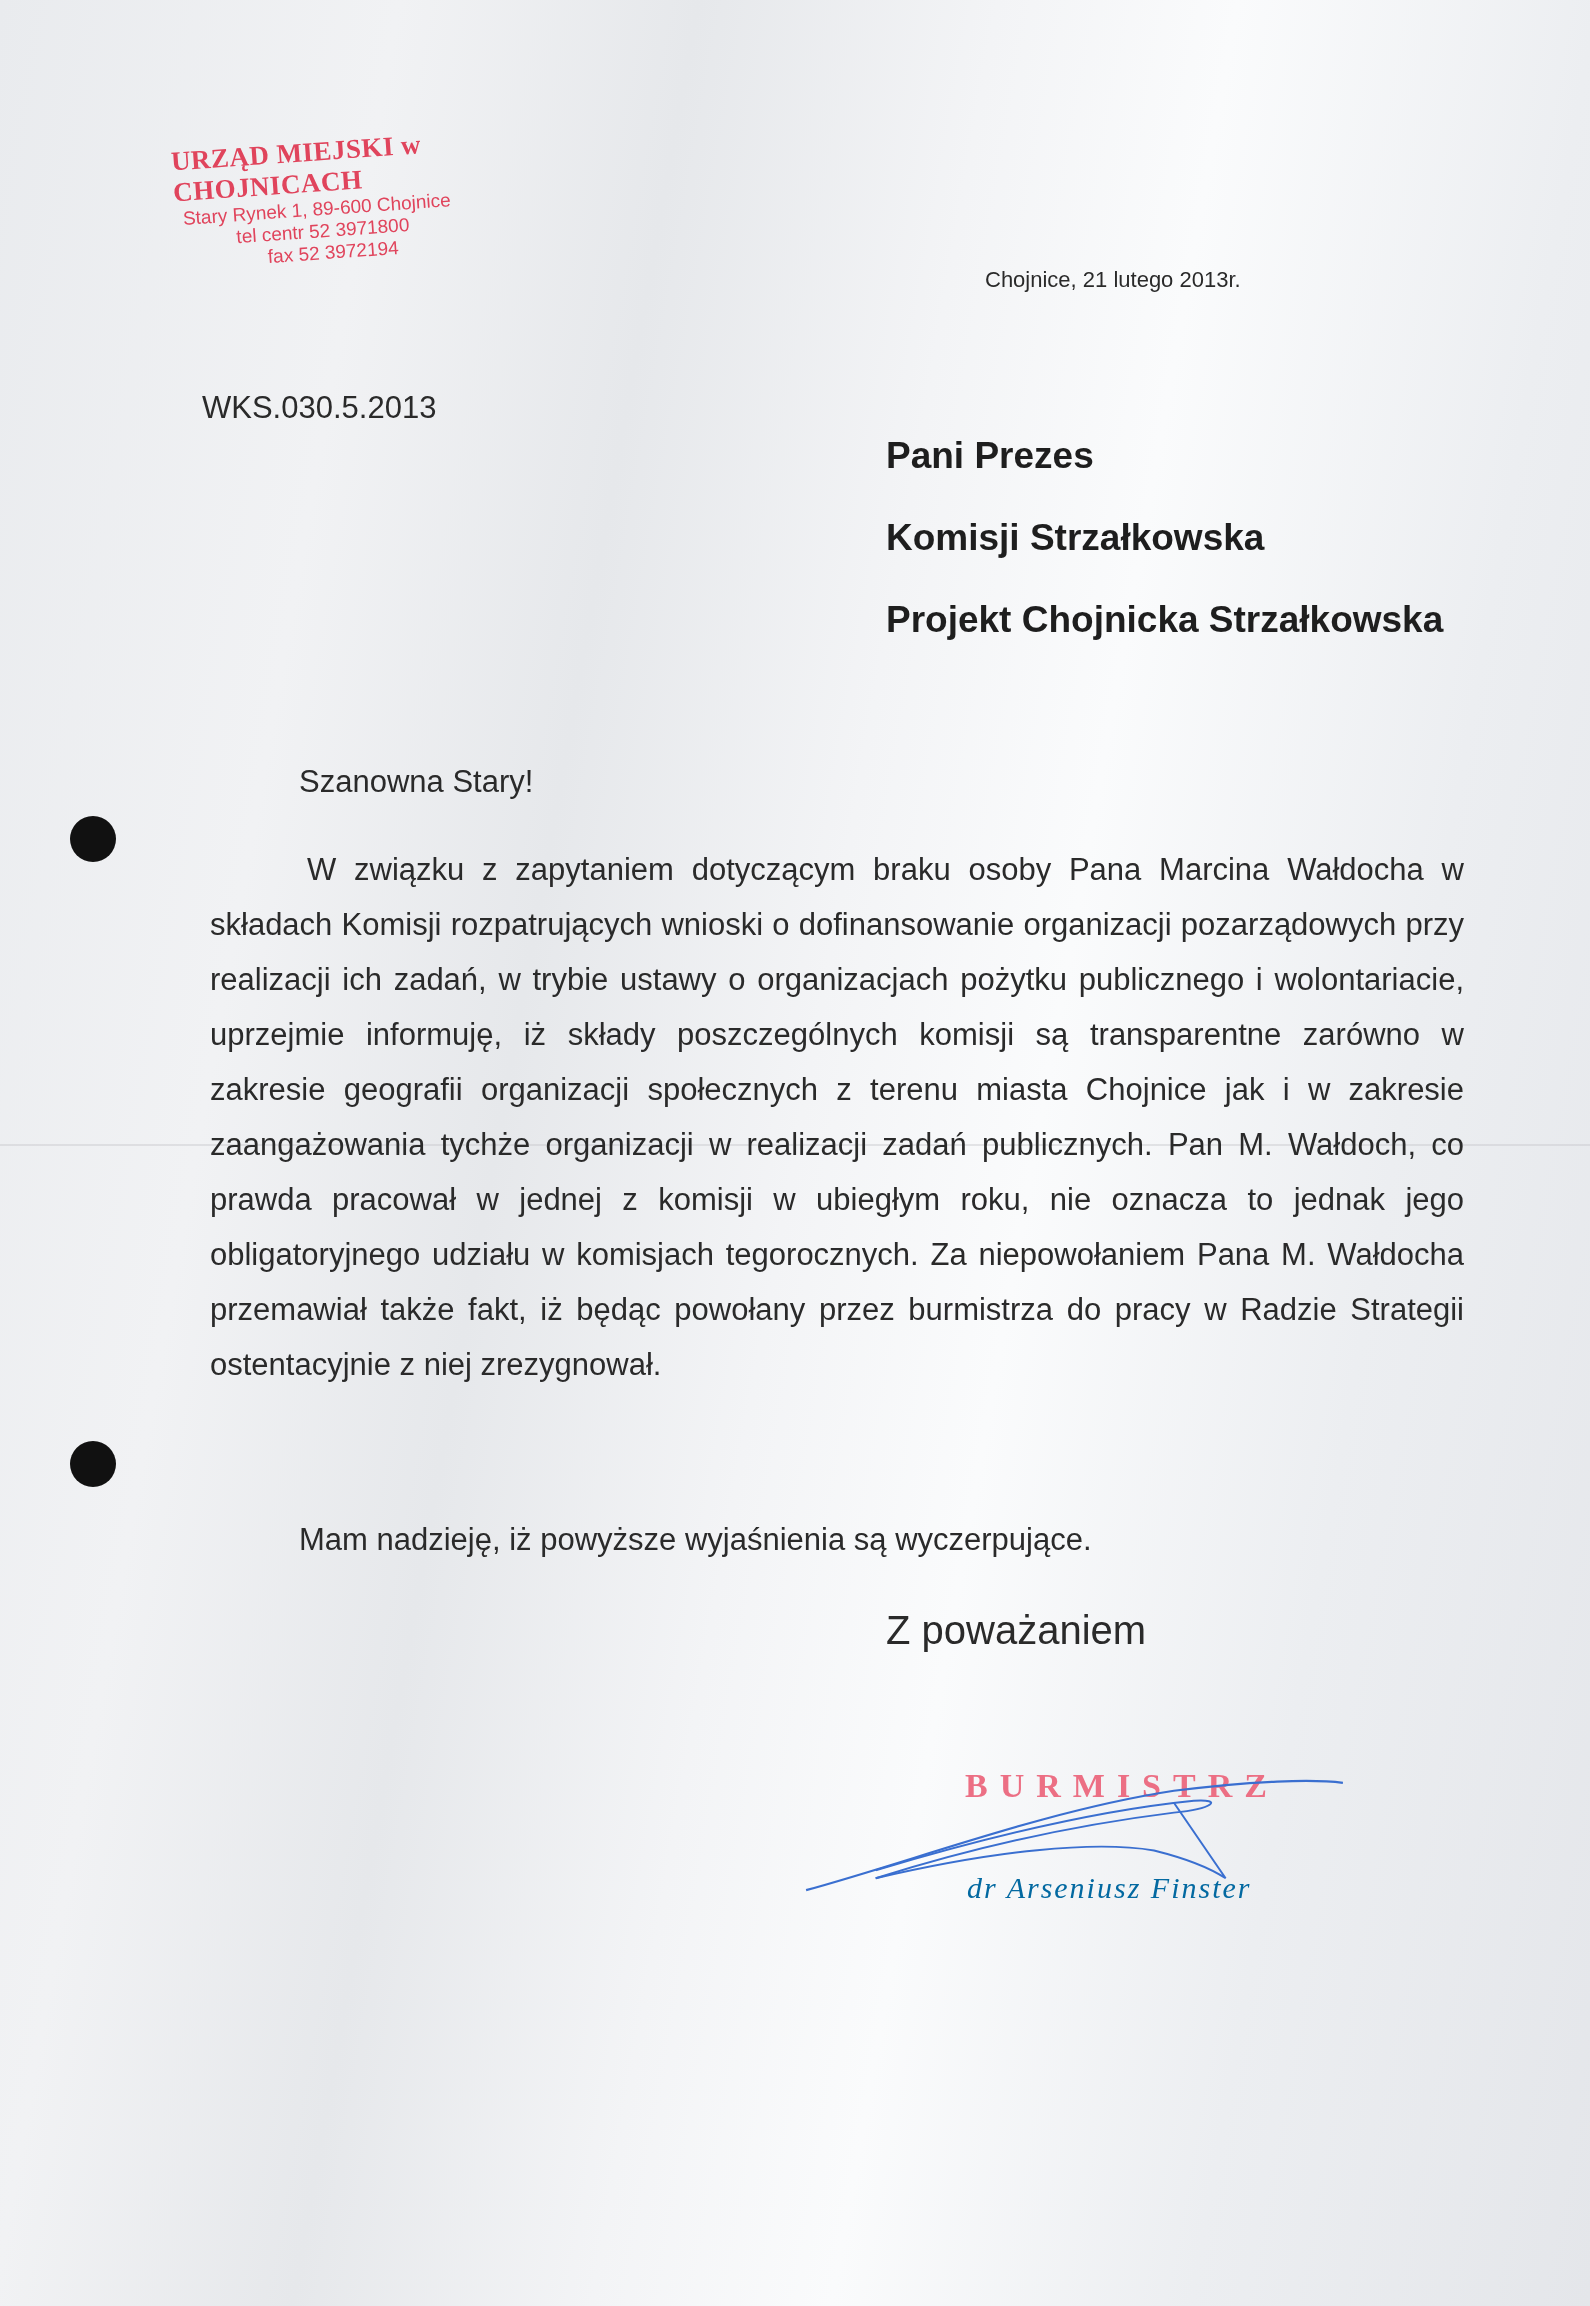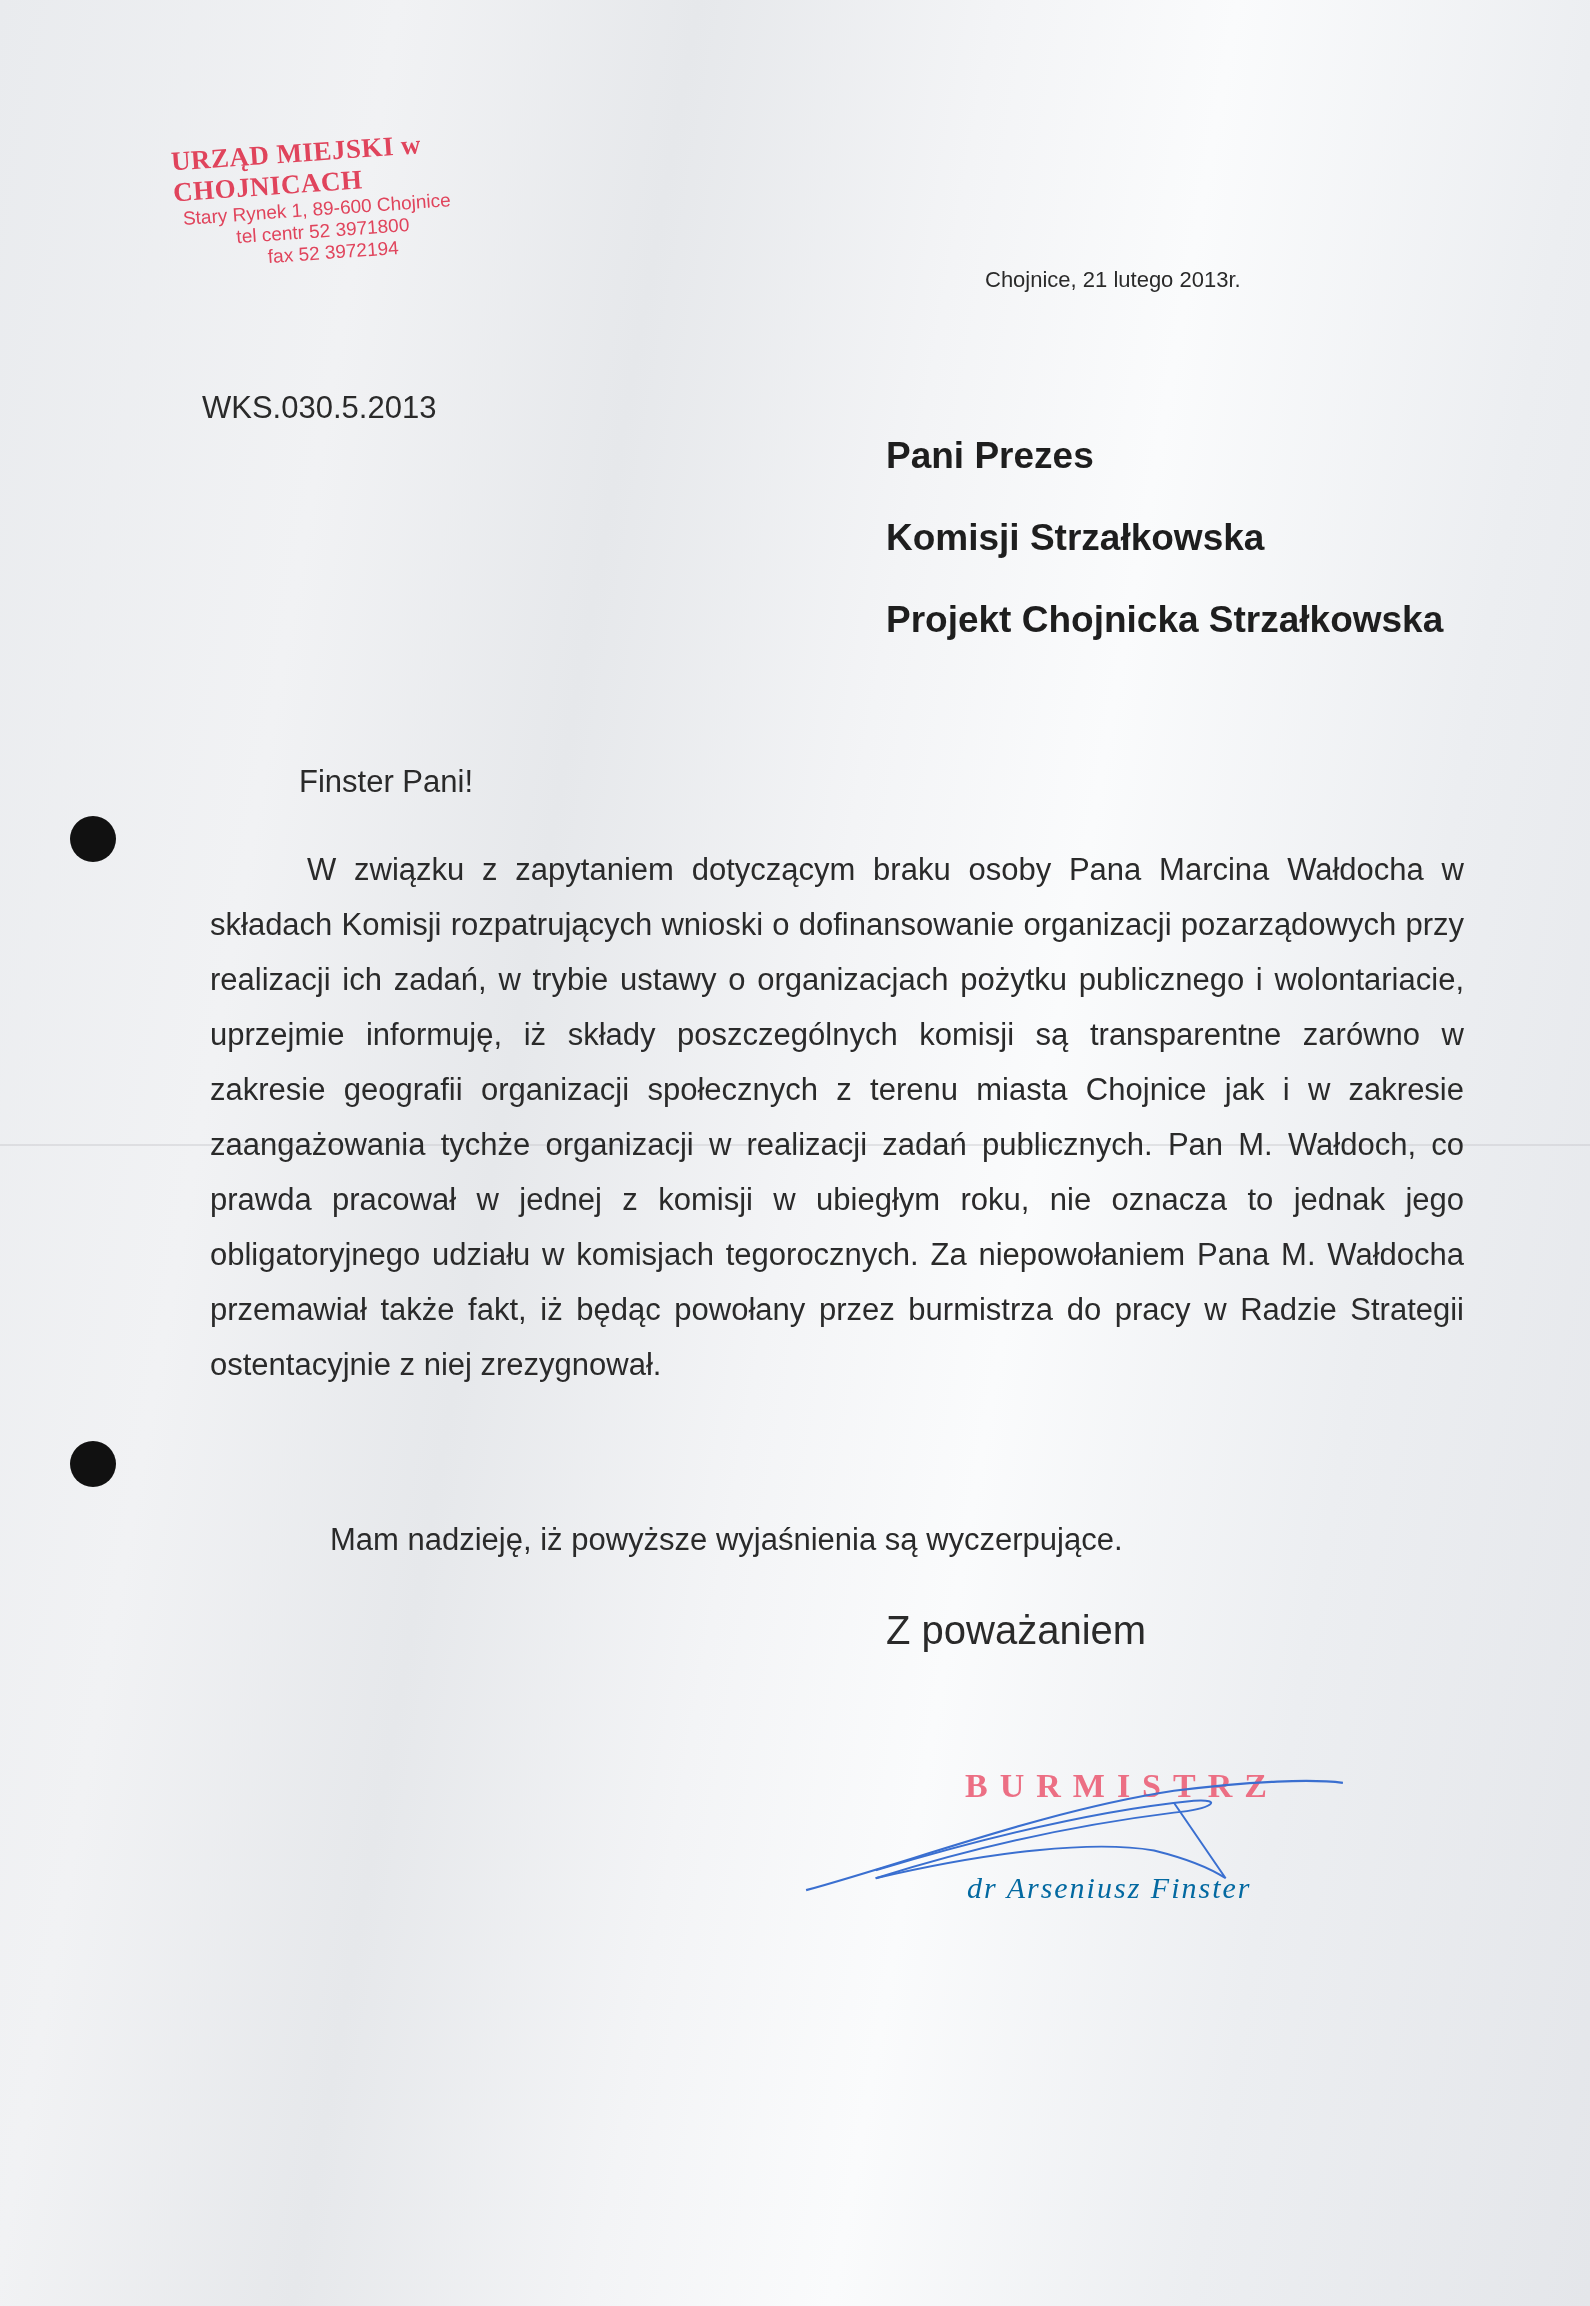--- a/index.html
+++ b/index.html
@@ -15,21 +15,21 @@
   .stamp .l1 { font-size: 27px; font-weight: bold; letter-spacing: 0.5px; }
   .stamp .ln { font-family: "Liberation Sans", sans-serif; font-size: 19px; padding-left: 40px; line-height: 22px; }
   .stamp .ln.a { padding-left: 8px; }
   .stamp .ln.b { padding-left: 60px; }
   .stamp .ln.c { padding-left: 90px; }
   .date { position: absolute; left: 985px; top: 267px; font-size: 22px; }
   .ref { position: absolute; left: 202px; top: 354px; font-size: 31px; margin-top: 36px; }
   .addr { position: absolute; left: 886px; font-size: 37px; font-weight: bold; color: #1e1e1e; }
   .greet { position: absolute; left: 299px; top: 764px; font-size: 31px; }
   .body-text { position: absolute; left: 202px; top: 842px; width: 1254px; font-size: 31px; line-height: 55px; text-align: justify; text-indent: 97px; margin-left: 8px; }
-  .closing { position: absolute; left: 299px; top: 1522px; font-size: 31px; margin-left: 31px; }
+  .closing { position: absolute; left: 299px; top: 1522px; font-size: 31px; }
   .regards { position: absolute; left: 886px; top: 1608px; font-size: 40px; }
   .sig-title { position: absolute; left: 965px; top: 1767px; font-family: "Liberation Serif", serif; font-weight: bold; font-size: 34px; letter-spacing: 12px; color: #ec6f84; }
   .sig-name { position: absolute; left: 967px; top: 1871px; font-family: "Liberation Serif", serif; font-style: italic; font-size: 30px; letter-spacing: 2px; color: #0369a1; }
   .signature { position: absolute; left: 796px; top: 1751px; }
 </style>
 </head>
 <body>
 
 <div class="fold" style="top:1144px;"></div>
 <div class="hole" style="left:70px; top:816px;"></div>
@@ -42,21 +42,21 @@
   <div class="ln c">fax 52 3972194</div>
 </div>
 
 <div class="date">Chojnice, 21 lutego 2013r.</div>
 <div class="ref">WKS.030.5.2013</div>
 
 <div class="addr" style="top:435px;">Pani Prezes</div>
 <div class="addr" style="top:517px;">Komisji Strzałkowska</div>
 <div class="addr" style="top:599px;">Projekt Chojnicka Strzałkowska</div>
 
-<div class="greet">Finster Pani!</div>
+<div class="greet">Szanowna Stary!</div>
 <div class="body-text">W związku z zapytaniem dotyczącym braku osoby Pana Marcina Wałdocha w składach Komisji rozpatrujących wnioski o dofinansowanie organizacji pozarządowych przy realizacji ich zadań, w trybie ustawy o organizacjach pożytku publicznego i wolontariacie, uprzejmie informuję, iż składy poszczególnych komisji są transparentne zarówno w zakresie geografii organizacji społecznych z terenu miasta Chojnice jak i w zakresie zaangażowania tychże organizacji w realizacji zadań publicznych. Pan M. Wałdoch, co prawda pracował w jednej z komisji w ubiegłym roku, nie oznacza to jednak jego obligatoryjnego udziału w komisjach tegorocznych. Za niepowołaniem Pana M. Wałdocha przemawiał także fakt, iż będąc powołany przez burmistrza do pracy w Radzie Strategii ostentacyjnie z niej zrezygnował.</div>
 <div class="closing">Mam nadzieję, iż powyższe wyjaśnienia są wyczerpujące.</div>
 <div class="regards">Z poważaniem</div>
 
 <div class="sig-title">BURMISTRZ</div>
 <div class="sig-name">dr Arseniusz Finster</div>
 
 <svg class="signature" width="557" height="169" viewBox="0 0 560 170">
   <path d="M10 140 C 120 110, 250 60, 380 40 C 460 30, 520 28, 550 32" fill="none" stroke="#3a6fd0" stroke-width="2.2"></path>
   <path d="M80 120 C 180 90, 300 60, 400 50 C 430 48, 420 58, 380 62 C 300 72, 200 90, 80 128" fill="none" stroke="#3a6fd0" stroke-width="2"></path>

